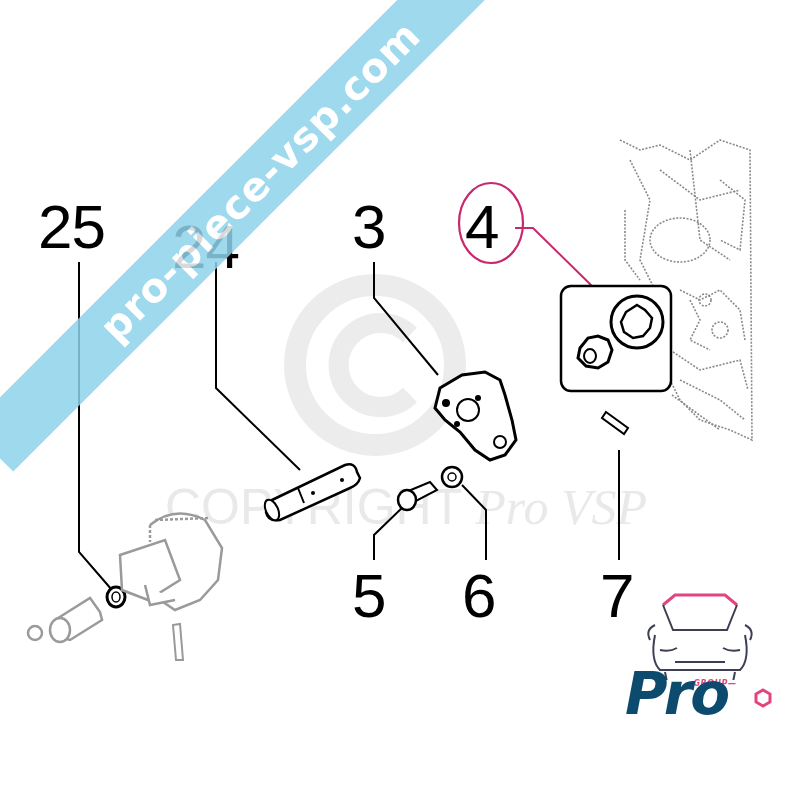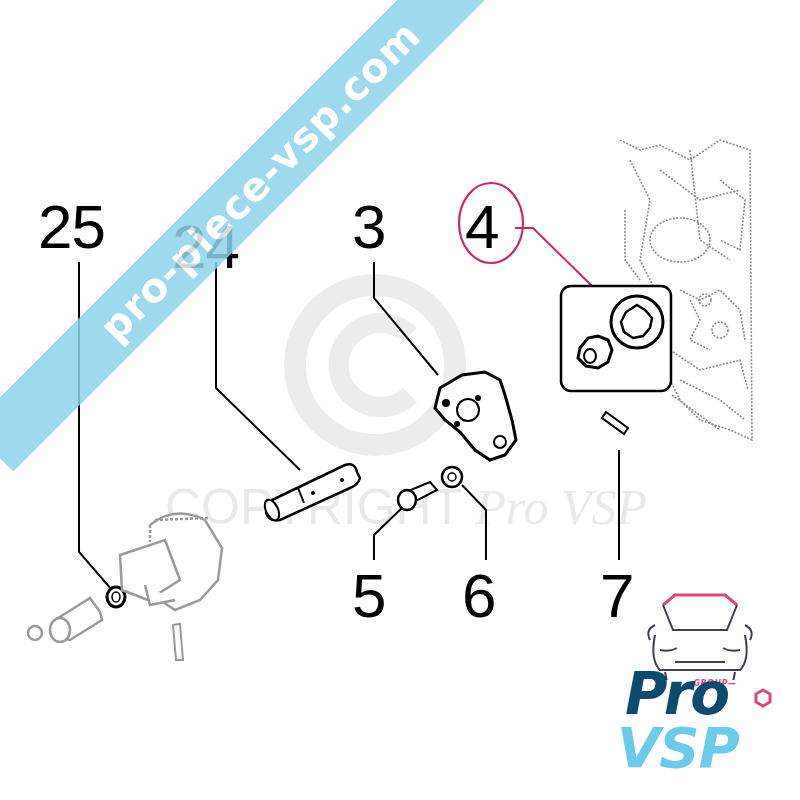--- a/index.html
+++ b/index.html
@@ -142,14 +142,13 @@
     <path d="M40 45 Q35 70 45 80 L125 80 Q135 70 130 45" fill="none" stroke="#3d3f52" stroke-width="2"></path>
     <path d="M45 60 Q55 62 62 58 M125 60 Q115 62 108 58" fill="none" stroke="#3d3f52" stroke-width="2"></path>
     <path d="M60 72 L110 72" fill="none" stroke="#3d3f52" stroke-width="2"></path>
     <path d="M50 82 L52 92 M120 82 L118 92" fill="none" stroke="#3d3f52" stroke-width="2"></path>
   </svg>
   <div class="logo-group">—GROUP—</div>
   <div class="logo-pro">Pro</div>
   <svg width="20" height="20" style="position:absolute;left:138px;top:98px;">
     <polygon points="10,2 17,6 17,14 10,18 3,14 3,6" fill="none" stroke="#e0457f" stroke-width="3"></polygon>
   </svg>
-  <div class="logo-vsp">VSP</div>
 </div>
 
 </body></html>

